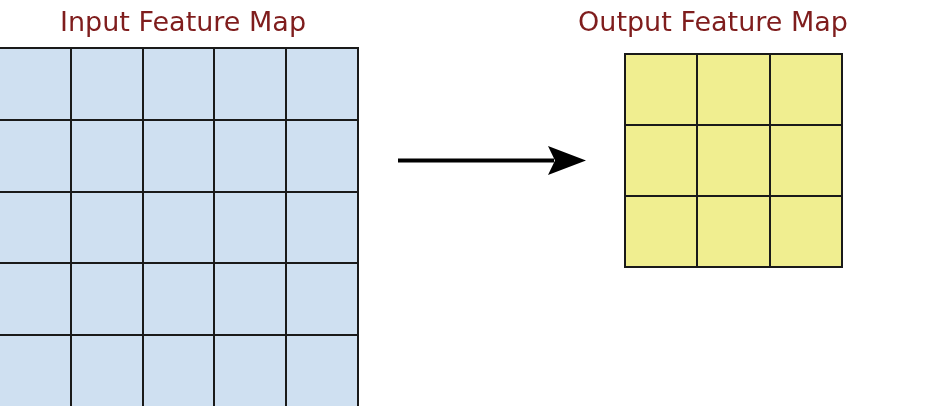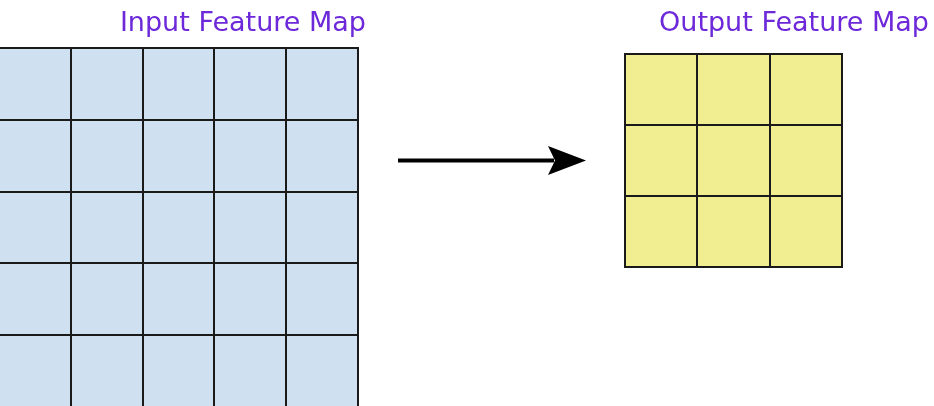--- a/index.html
+++ b/index.html
@@ -15,32 +15,32 @@
     overflow: hidden;
     font-family: "DejaVu Sans", sans-serif;
   }
 
   
   .title {
     position: absolute;
     margin: 0;
     font-size: 27px;
     font-weight: 400;
-    color: #6d28d9;
+    color: #7f1d1d;
     white-space: nowrap;
-    text-align: right;
+    text-align: center;
     line-height: 1;
   }
   #input-title {
     left: 0px;
     top: 8px;
     width: 366px;
   }
   #output-title {
-    left: 563px;
+    left: 530px;
     top: 8px;
     width: 366px;
   }
 
   
   .grid {
     position: absolute;
     display: grid;
     box-sizing: border-box;
     gap: 2px;

